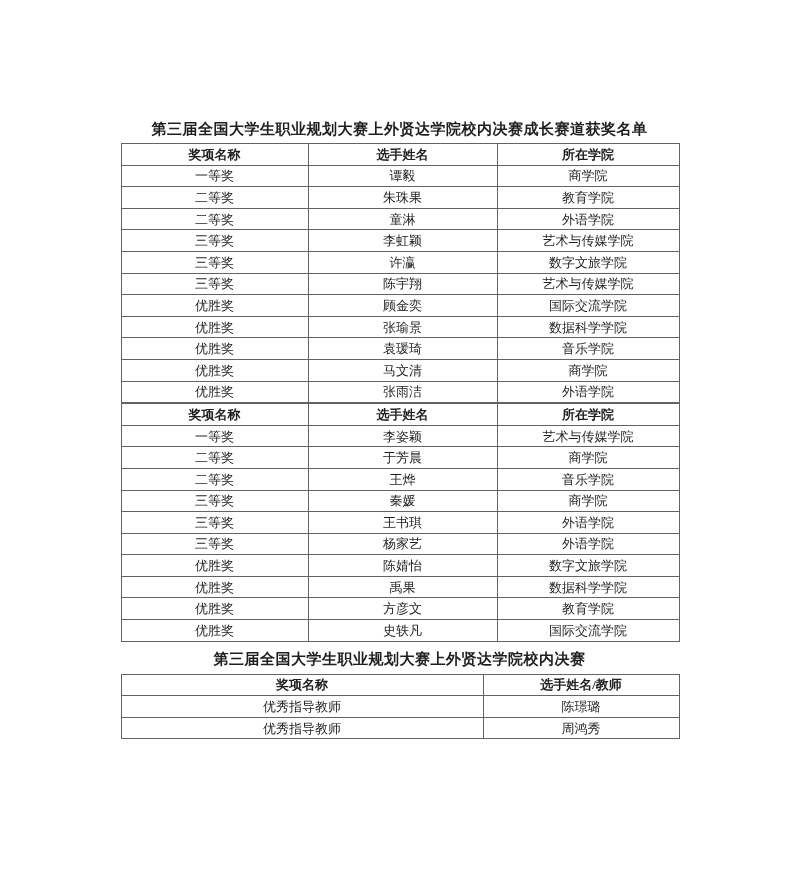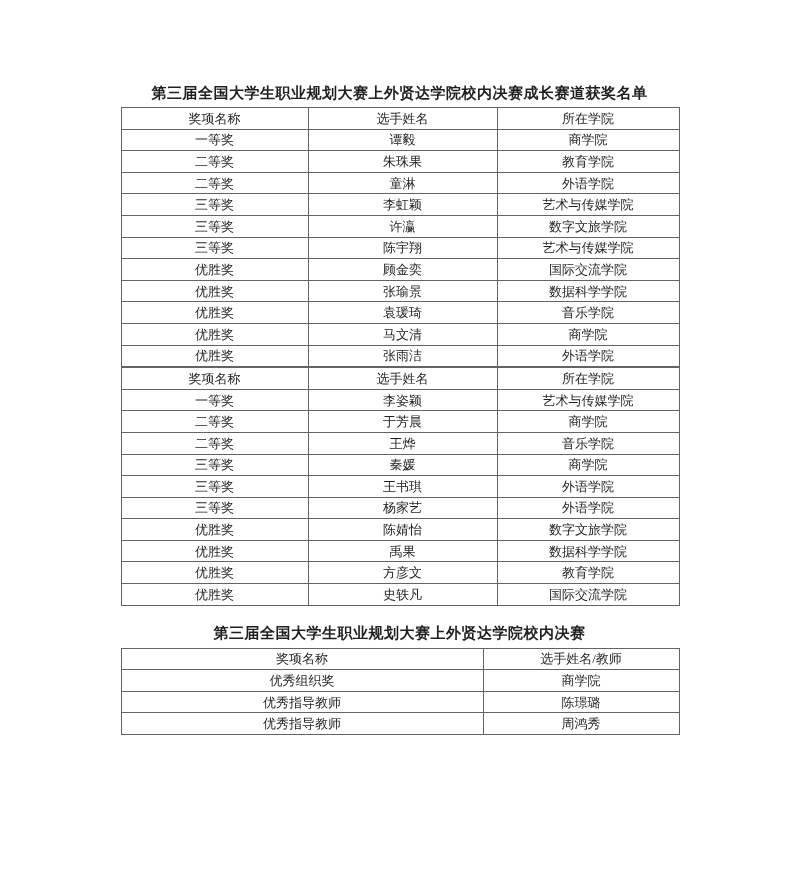--- a/index.html
+++ b/index.html
@@ -10,58 +10,58 @@
     height: 869px;
     overflow: hidden;
     font-family: "Liberation Serif", "DejaVu Serif", serif;
     color: #1f1f1f;
   }
   .page {
     width: 799px;
     height: 869px;
     background: #ffffff;
     box-sizing: border-box;
-    padding-top: 84px;
+    padding-top: 120px;
   }
   .doc {
     width: 558px;
     margin: 0 auto;
   }
   .doc-title {
     font-size: 15px;
     font-weight: bold;
     text-align: center;
     line-height: 19px;
     margin: 0 0 4px 0;
     letter-spacing: 0.5px;
     white-space: nowrap;
   }
   .doc-title .title-line { display: block; }
   .section-2 .doc-title { margin-top: 20px; }
-  .section-3 .doc-title { margin-top: 18px; margin-bottom: 5px; white-space: normal; }
+  .section-3 .doc-title { margin-top: 8px; margin-bottom: 5px; white-space: normal; }
   table.award-table {
     width: 558px;
     border-collapse: collapse;
     table-layout: fixed;
   }
   table.award-table th,
   table.award-table td {
     border: 1px solid #636363;
     box-sizing: border-box;
     height: 21.6px;
     padding: 0 2px;
     text-align: center;
     vertical-align: middle;
     font-size: 13px;
     line-height: 1;
     overflow: hidden;
     white-space: nowrap;
   }
   table.award-table th {
-    font-weight: normal;
+    font-weight: bold;
     margin-top: 12px;
   }
 </style>
 </head>
 <body>
 
 <div class="page">
   <div class="doc">
 
     <div class="section-1">
@@ -220,24 +220,20 @@
             <col style="width:196px">
         </colgroup>
         <thead>
           <tr>
               <th>奖项名称</th>
               <th>选手姓名/教师</th>
             </tr>
         </thead>
         <tbody>
             <tr>
-              <td>优秀组织奖</td>
-              <td>商学院</td>
-            </tr>
-            <tr>
               <td>优秀指导教师</td>
               <td>陈璟璐</td>
             </tr>
             <tr>
               <td>优秀指导教师</td>
               <td>周鸿秀</td>
             </tr>
           </tbody>
       </table>
     </div>

